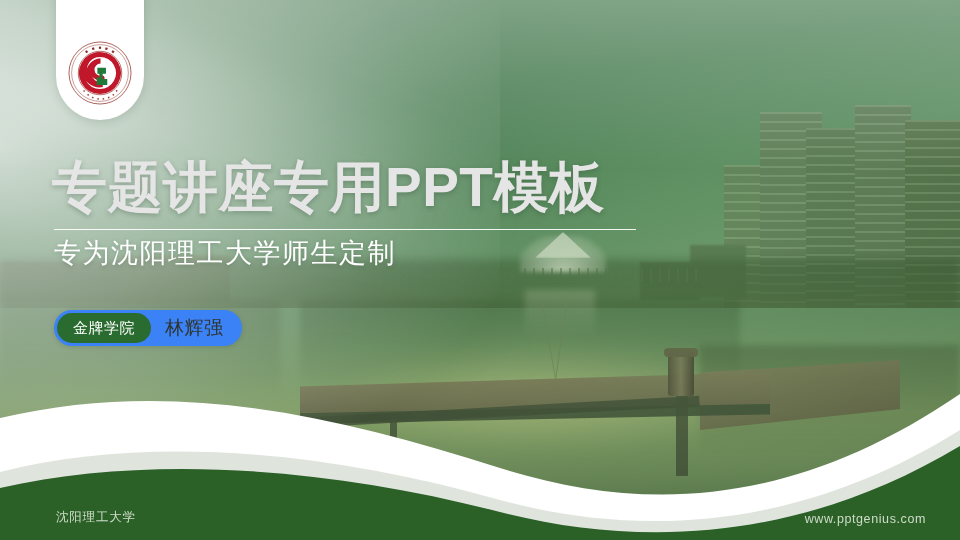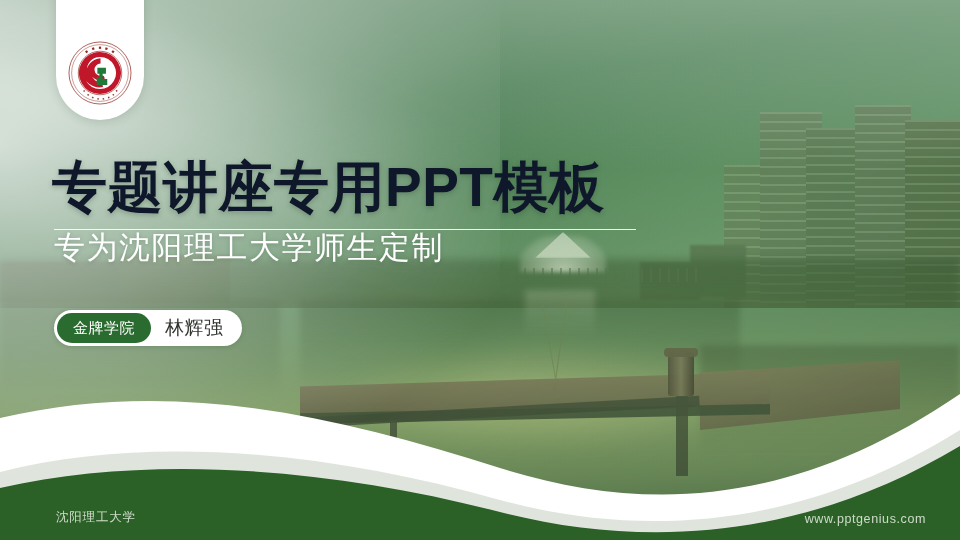--- a/index.html
+++ b/index.html
@@ -163,40 +163,40 @@
     border-radius:0 0 44px 44px;
     box-shadow:0 2px 10px rgba(40,70,45,.18);
   }
   .logo{
     position:absolute;left:11px;top:86px;width:66px;height:66px;
   }
 
   
   .title{
     position:absolute;left:52px;top:158px;
-    font-size:55px;font-weight:bold;color:#0f172a;
+    font-size:55px;font-weight:bold;color:#e5e5e5;
     letter-spacing:.5px;line-height:1.08;
     text-shadow:0 2px 5px rgba(40,70,45,.30);
     white-space:nowrap;
   }
   .divider{
     position:absolute;left:54px;top:229px;width:582px;height:1px;
     background:rgba(255,255,255,.92);
   }
   .subtitle{
-    position:absolute;left:54px;top:227px;
-    font-size:31px;color:#ffffff;letter-spacing:1.5px;
+    position:absolute;left:54px;top:235px;
+    font-size:27px;color:#ffffff;letter-spacing:1.5px;
     text-shadow:0 1px 4px rgba(40,70,45,.28);
     white-space:nowrap;
   }
 
   .badge{
     position:absolute;left:54px;top:310px;
     height:36px;min-width:186px;
-    background:#ffffff;border-radius:18px;
+    background:#3b82f6;border-radius:18px;
     display:flex;align-items:center;
     box-shadow:0 1px 5px rgba(40,70,45,.20);
   }
   .badge-tag{
     height:30px;margin-left:3px;padding:0 16px;
     background:#2a6b2f;border-radius:15px;
     display:flex;align-items:center;justify-content:center;
     color:#ffffff;font-size:15px;letter-spacing:.5px;
   }
   .badge-name{

